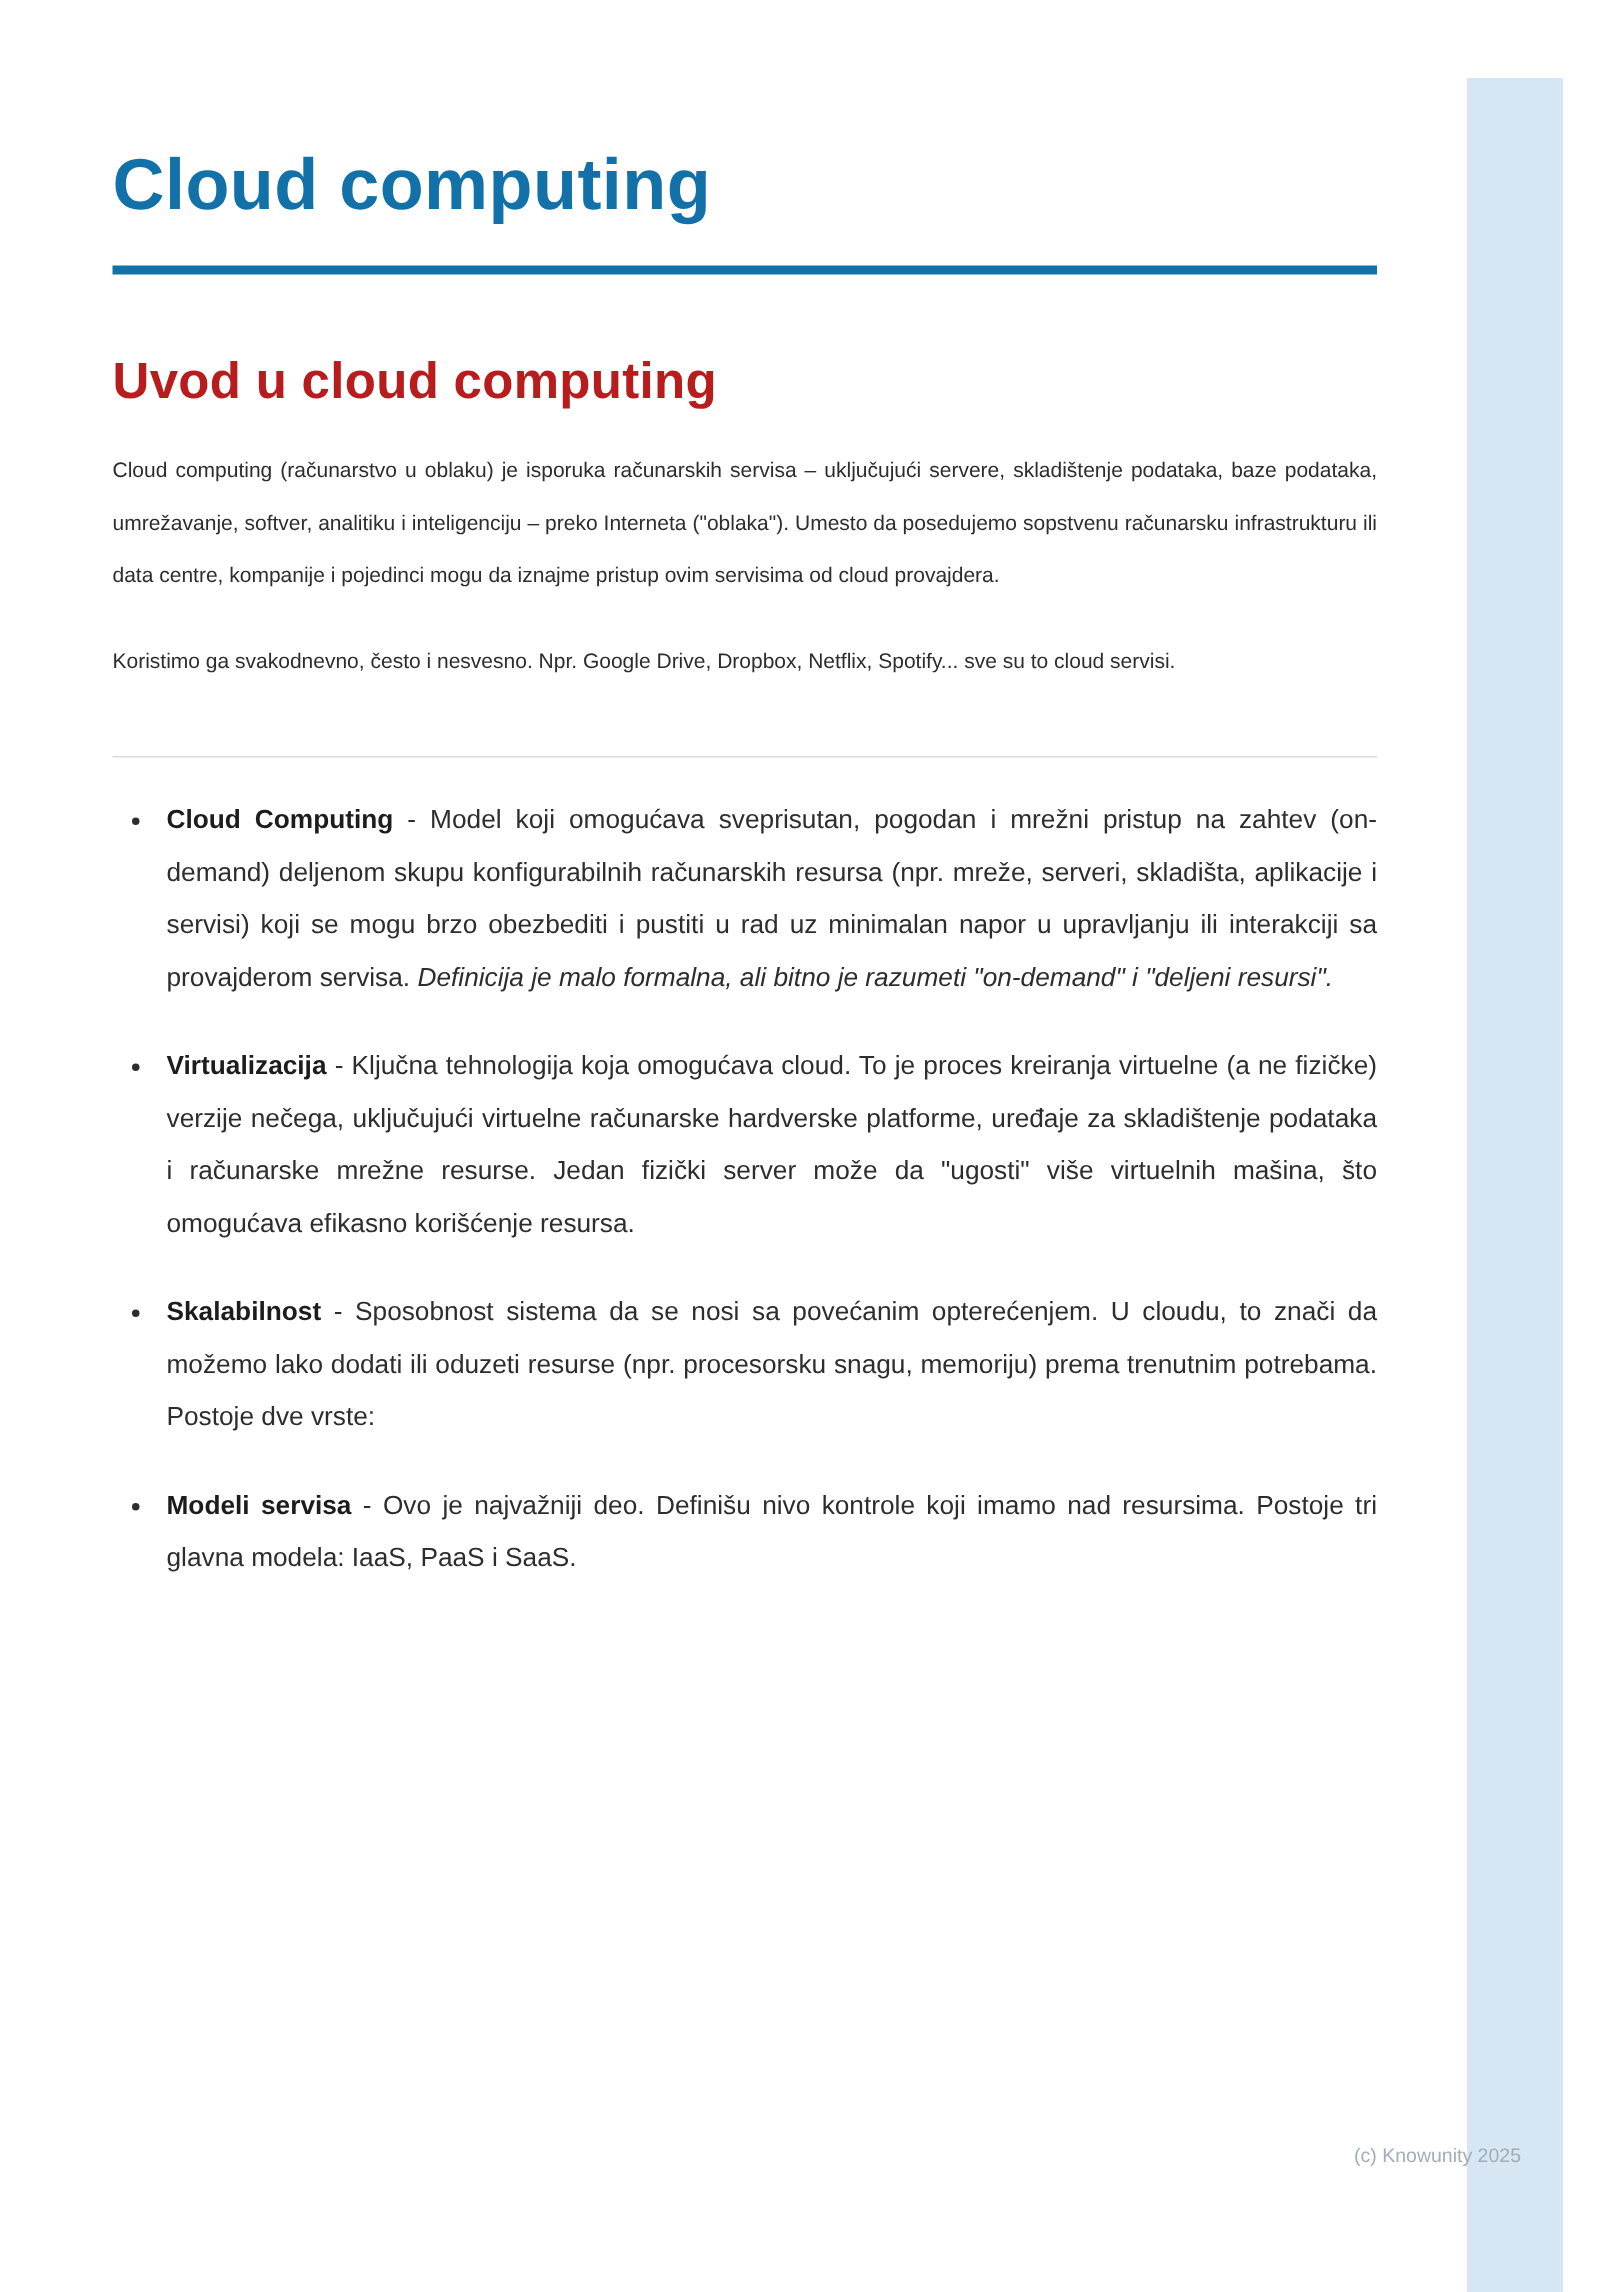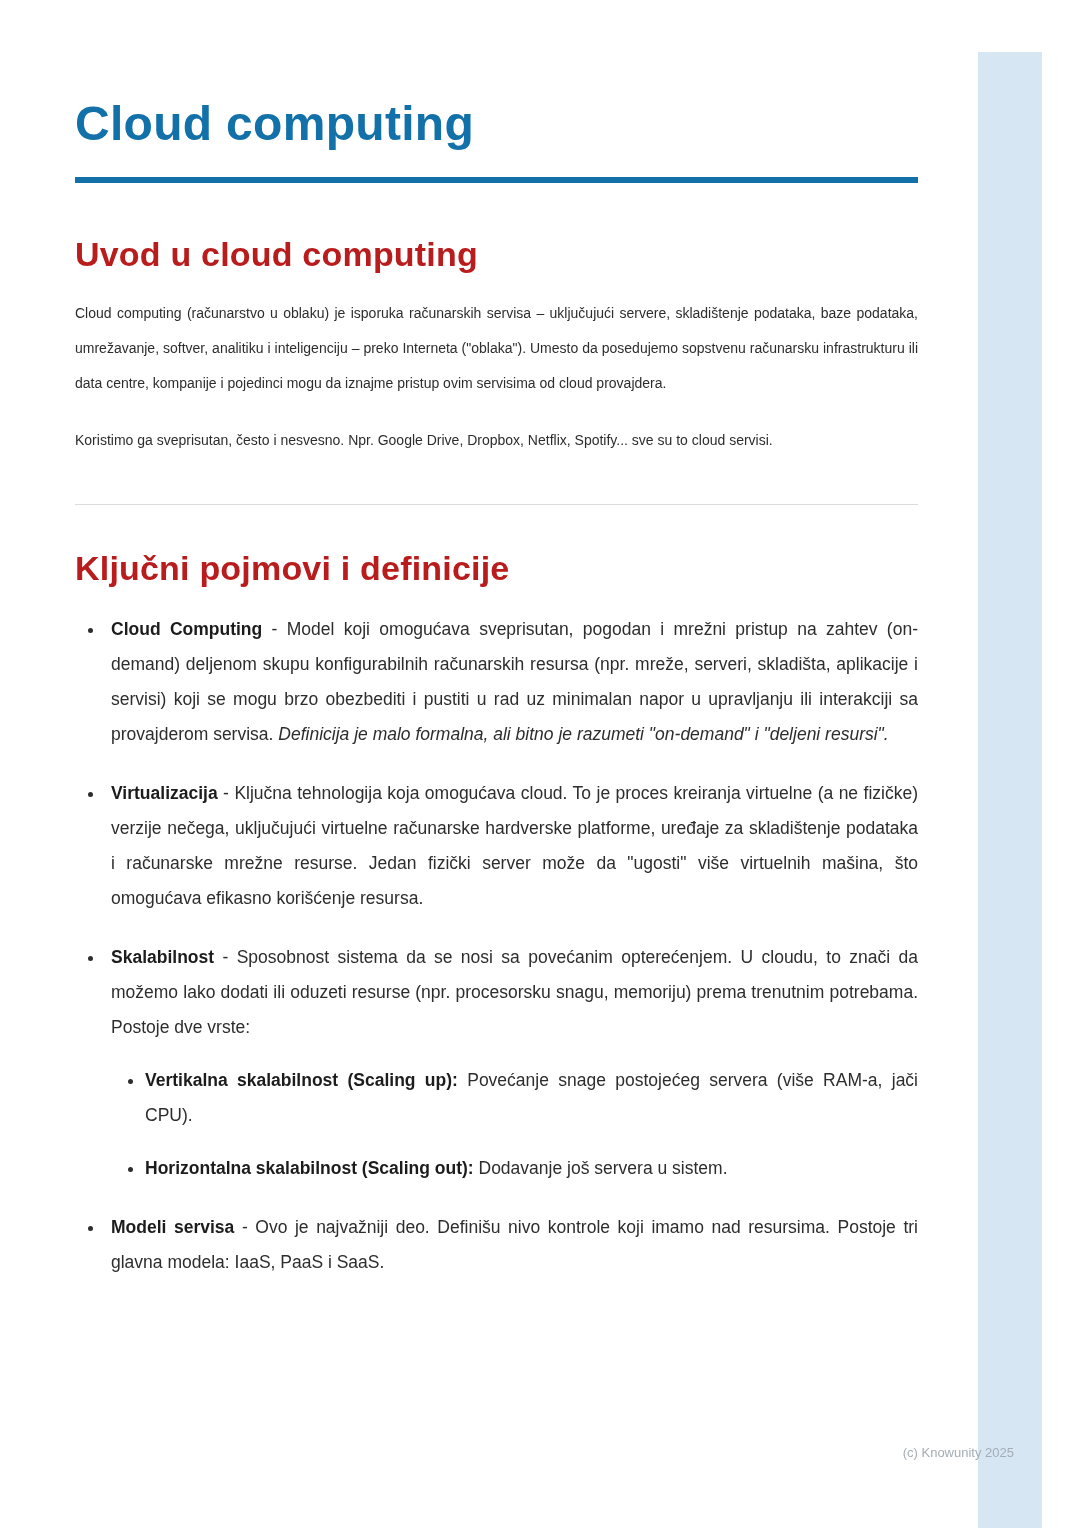--- a/index.html
+++ b/index.html
@@ -77,56 +77,51 @@
   }
   ul.nested > li {
     margin-bottom:18px;
   }
   ul.nested > li:last-child { margin-bottom:0; }
   .b { font-weight:700; color:#1c1c1c; }
   .i { font-style:italic; }
   .footer {
     position:absolute;
     right:66px;
-    bottom:68px;
+    bottom:84px;
     font-size:13px;
     color:#a3adb6;
     z-index:2;
   }
 </style>
 </head>
 <body>
 
 <div class="stripe"></div>
 
 <div class="content">
 
   <h1 class="page-title">Cloud computing</h1>
   <div class="title-rule"></div>
 
   <h2 class="section-heading h2-uvod">Uvod u cloud computing</h2>
 
   <p class="para">Cloud computing (računarstvo u oblaku) je isporuka računarskih servisa – uključujući servere, skladištenje podataka, baze podataka, umrežavanje, softver, analitiku i inteligenciju – preko Interneta ("oblaka"). Umesto da posedujemo sopstvenu računarsku infrastrukturu ili data centre, kompanije i pojedinci mogu da iznajme pristup ovim servisima od cloud provajdera.</p>
-  <p class="para">Koristimo ga sveprisutan, često i nesvesno. Npr. Google Drive, Dropbox, Netflix, Spotify... sve su to cloud servisi.</p>
+  <p class="para">Koristimo ga svakodnevno, često i nesvesno. Npr. Google Drive, Dropbox, Netflix, Spotify... sve su to cloud servisi.</p>
 
   <hr class="divider">
 
-  <h2 class="section-heading h2-pojmovi">Ključni pojmovi i definicije</h2>
 
   <ul class="bullets">
 
     <li><span class="b">Cloud Computing</span><span> - Model koji omogućava sveprisutan, pogodan i mrežni pristup na zahtev (on-demand) deljenom skupu konfigurabilnih računarskih resursa (npr. mreže, serveri, skladišta, aplikacije i servisi) koji se mogu brzo obezbediti i pustiti u rad uz minimalan napor u upravljanju ili interakciji sa provajderom servisa. </span><span class="i">Definicija je malo formalna, ali bitno je razumeti "on-demand" i "deljeni resursi".</span></li>
 
     <li><span class="b">Virtualizacija</span><span> - Ključna tehnologija koja omogućava cloud. To je proces kreiranja virtuelne (a ne fizičke) verzije nečega, uključujući virtuelne računarske hardverske platforme, uređaje za skladištenje podataka i računarske mrežne resurse. Jedan fizički server može da "ugosti" više virtuelnih mašina, što omogućava efikasno korišćenje resursa.</span></li>
 
     <li><span class="b">Skalabilnost</span><span> - Sposobnost sistema da se nosi sa povećanim opterećenjem. U cloudu, to znači da možemo lako dodati ili oduzeti resurse (npr. procesorsku snagu, memoriju) prema trenutnim potrebama. Postoje dve vrste:</span>
-      <ul class="nested">
-        <li><span class="b">Vertikalna skalabilnost (Scaling up):</span><span> Povećanje snage postojećeg servera (više RAM-a, jači CPU).</span></li>
-        <li><span class="b">Horizontalna skalabilnost (Scaling out):</span><span> Dodavanje još servera u sistem.</span></li>
-      </ul>
     </li>
 
     <li><span class="b">Modeli servisa</span><span> - Ovo je najvažniji deo. Definišu nivo kontrole koji imamo nad resursima. Postoje tri glavna modela: IaaS, PaaS i SaaS.</span></li>
 
   </ul>
 
 </div>
 
 <div class="footer">(c) Knowunity 2025</div>
 

